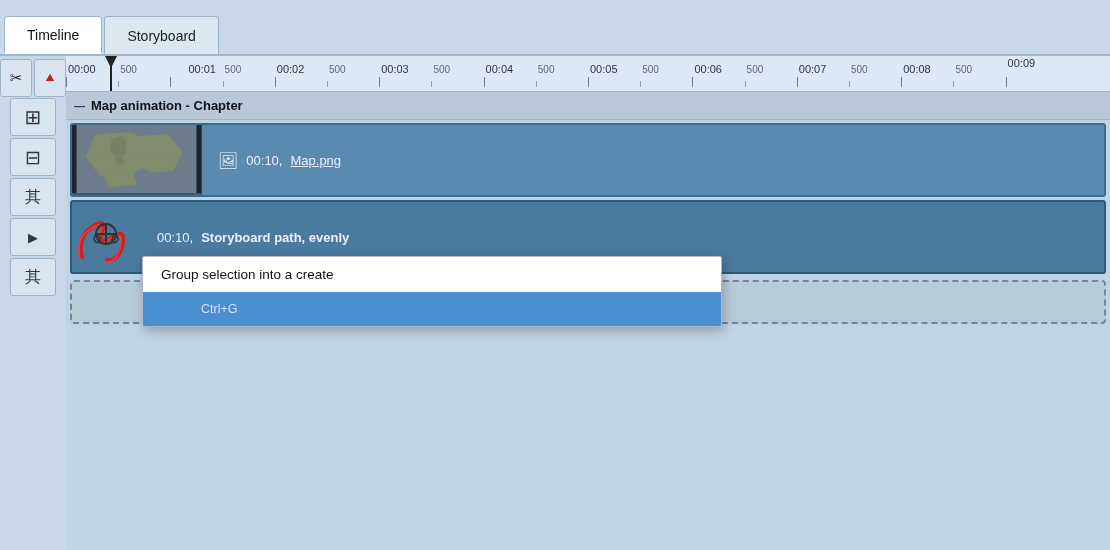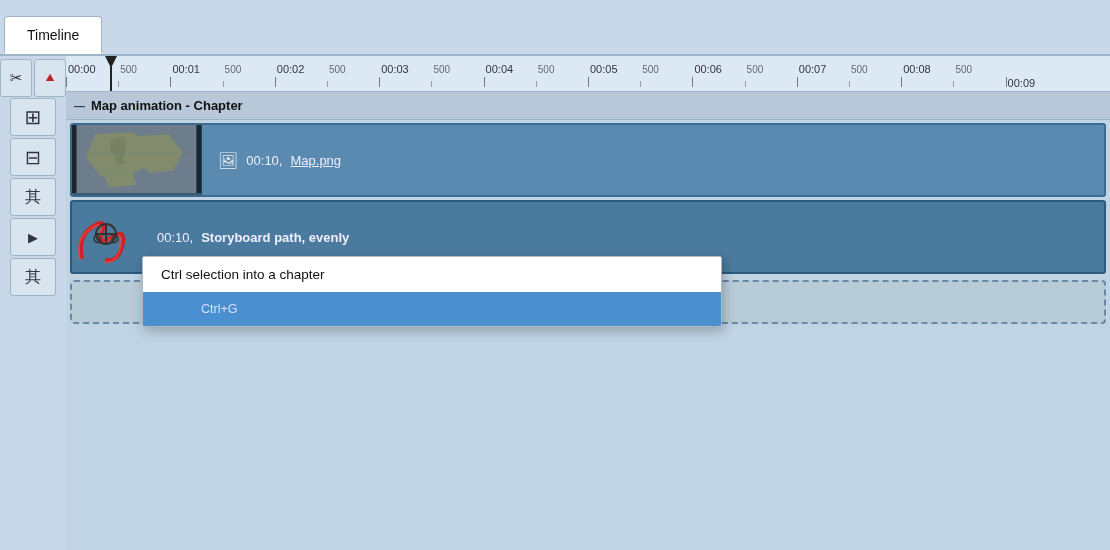--- a/index.html
+++ b/index.html
@@ -266,20 +266,23 @@
       color: #eee;
     }
   </style>
 </head>
 <body>
 
 <div class="tab-bar">
   <div class="tab active">
     <span>Timeline</span>
   </div>
+  <div class="tab">
+    <span>Storyboard</span>
+  </div>
 </div>
 
 <div class="main">
 
   <div class="toolbar">
 
     <div style="display:flex;align-items:center;justify-content:center;width:100%;height:36px;gap:2px;">
       <div class="toolbar-btn" title="Cut" style="font-size:15px;">✂</div>
       <div class="toolbar-btn" title="Marker" style="font-size:15px;color:#b22;">⯅</div>
     </div>
@@ -296,21 +299,21 @@
       <div class="ruler-inner">
 
         <div id="ruler-ticks" style="display:flex;align-items:flex-end;height:100%;width:100%;position:relative;">
         <div style="display: flex; flex-direction: column; align-items: flex-start; position: absolute; left: 0px; bottom: 0px; height: 100%;">
               <span style="font-size: 11px; color: rgb(51, 51, 68); padding-left: 2px; user-select: none; white-space: nowrap; position: absolute; bottom: 14px; left: 0px;">00:00</span>
               <div style="width: 1px; height: 10px; background: rgb(119, 119, 136); position: absolute; bottom: 2px; left: 0px;"></div>
             </div>
             <div style="position: absolute; left: 52.2px; bottom: 2px; width: 1px; height: 6px; background: rgb(153, 153, 170);"></div>
             <span style="position: absolute; left: 54.2px; bottom: 14px; font-size: 10px; color: rgb(102, 102, 119);">500</span>
             <div style="display: flex; flex-direction: column; align-items: flex-start; position: absolute; left: 104.4px; bottom: 0px; height: 100%;">
-              <span style="font-size: 11px; color: rgb(51, 51, 68); padding-left: 2px; user-select: none; white-space: nowrap; position: absolute; bottom: 14px; left: 0px;">00:01</span>
+              <span style="font-size: 11px; color: rgb(51, 51, 68); padding-left: 2px; user-select: none; white-space: nowrap; position: absolute; bottom: 14px; left: 16px;">00:01</span>
               <div style="width: 1px; height: 10px; background: rgb(119, 119, 136); position: absolute; bottom: 2px; left: 0px;"></div>
             </div>
             <div style="position: absolute; left: 156.6px; bottom: 2px; width: 1px; height: 6px; background: rgb(153, 153, 170);"></div>
             <span style="position: absolute; left: 158.6px; bottom: 14px; font-size: 10px; color: rgb(102, 102, 119);">500</span>
             <div style="display: flex; flex-direction: column; align-items: flex-start; position: absolute; left: 208.8px; bottom: 0px; height: 100%;">
               <span style="font-size: 11px; color: rgb(51, 51, 68); padding-left: 2px; user-select: none; white-space: nowrap; position: absolute; bottom: 14px; left: 0px;">00:02</span>
               <div style="width: 1px; height: 10px; background: rgb(119, 119, 136); position: absolute; bottom: 2px; left: 0px;"></div>
             </div>
             <div style="position: absolute; left: 261px; bottom: 2px; width: 1px; height: 6px; background: rgb(153, 153, 170);"></div>
             <span style="position: absolute; left: 263px; bottom: 14px; font-size: 10px; color: rgb(102, 102, 119);">500</span>
@@ -344,21 +347,21 @@
             </div>
             <div style="position: absolute; left: 783px; bottom: 2px; width: 1px; height: 6px; background: rgb(153, 153, 170);"></div>
             <span style="position: absolute; left: 785px; bottom: 14px; font-size: 10px; color: rgb(102, 102, 119);">500</span>
             <div style="display: flex; flex-direction: column; align-items: flex-start; position: absolute; left: 835.2px; bottom: 0px; height: 100%;">
               <span style="font-size: 11px; color: rgb(51, 51, 68); padding-left: 2px; user-select: none; white-space: nowrap; position: absolute; bottom: 14px; left: 0px;">00:08</span>
               <div style="width: 1px; height: 10px; background: rgb(119, 119, 136); position: absolute; bottom: 2px; left: 0px;"></div>
             </div>
             <div style="position: absolute; left: 887.4px; bottom: 2px; width: 1px; height: 6px; background: rgb(153, 153, 170);"></div>
             <span style="position: absolute; left: 889.4px; bottom: 14px; font-size: 10px; color: rgb(102, 102, 119);">500</span>
             <div style="display: flex; flex-direction: column; align-items: flex-start; position: absolute; left: 939.6px; bottom: 0px; height: 100%;">
-              <span style="font-size: 11px; color: rgb(51, 51, 68); padding-left: 2px; user-select: none; white-space: nowrap; position: absolute; bottom: 0; left: 0px;">00:09</span>
+              <span style="font-size: 11px; color: rgb(51, 51, 68); padding-left: 2px; user-select: none; white-space: nowrap; position: absolute; bottom: 20px; left: 0px;">00:09</span>
               <div style="width: 1px; height: 10px; background: rgb(119, 119, 136); position: absolute; bottom: 2px; left: 0px;"></div>
             </div>
           </div>
 
         <div class="playhead" style="left:44px;">
           <div class="playhead-head"></div>
         </div>
       </div>
     </div>
 
@@ -429,21 +432,21 @@
 
       <div class="drag-target">
         <span style="font-size:16px;">⬇</span>
         <span>Drag here to create a new track.</span>
       </div>
 
     </div>
 
     <div class="context-menu">
       <div class="context-menu-item">
-        <span>Ctrl selection into a chapter</span>
+        <span>Group selection into a create</span>
         <span class="shortcut"></span>
       </div>
       <div class="context-menu-item selected">
         <span class="shortcut">Ctrl+G</span>
       </div>
     </div>
 
   </div>
 </div>
 

